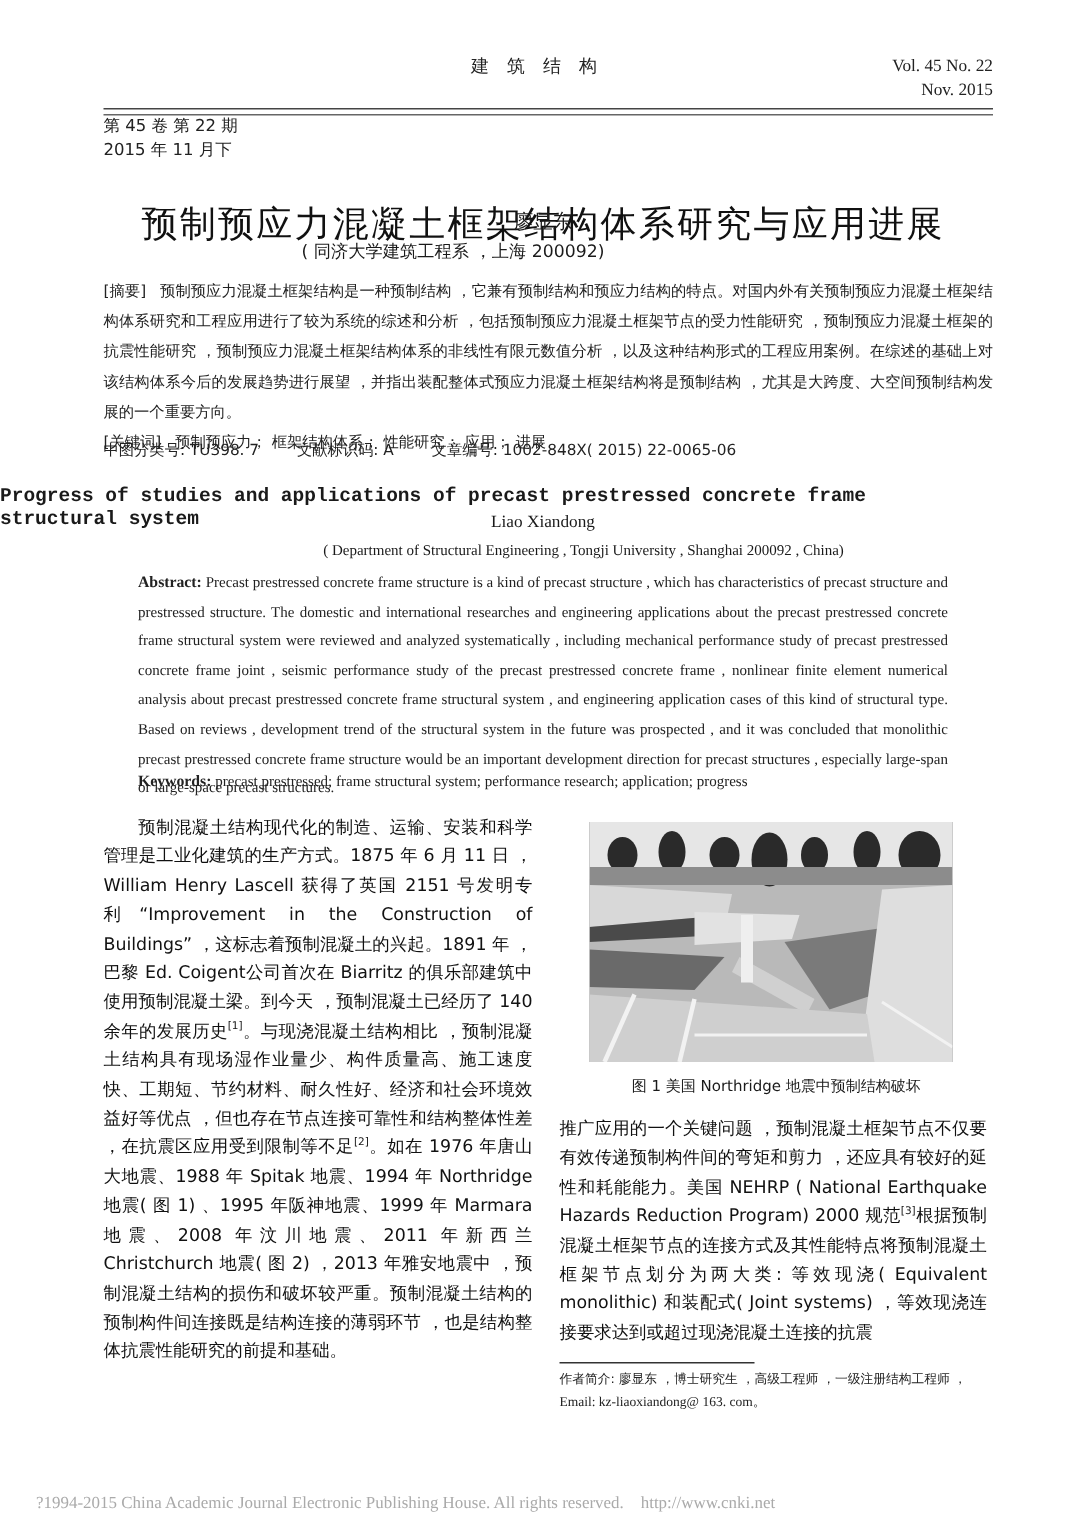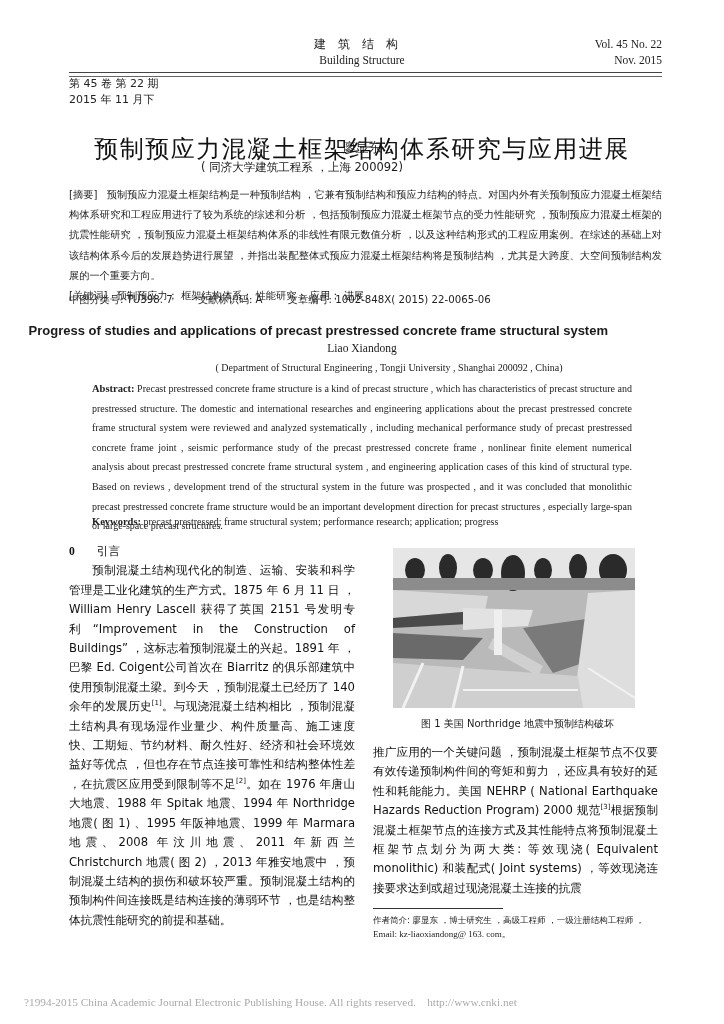--- a/index.html
+++ b/index.html
@@ -19,21 +19,21 @@
 
   .title { left: 0; width: 724px; top: 95px; text-align: center; font-family: "DejaVu Sans", sans-serif; font-size: 24px; letter-spacing: 1.5px; color: #111; margin-top: 38px; }
   .author { left: 0; width: 724px; top: 139px; text-align: center; font-family: "DejaVu Sans", sans-serif; font-size: 13px; }
   .affil { left: 0; width: 604px; top: 160px; text-align: center; font-family: "DejaVu Sans", sans-serif; font-size: 11.5px; }
 
   .abstract-cn { left: 69px; width: 593px; top: 185px; font-family: "DejaVu Sans", sans-serif; font-size: 10.2px; line-height: 20.2px; color: #222; text-align: justify; }
   .abstract-cn .lbl { margin-right: 6px; }
   .meta-line { left: 69px; top: 293px; font-family: "DejaVu Sans", sans-serif; font-size: 10.2px; color: #222; }
   .meta-line span { margin-right: 22px; }
 
-  .en-title { left: 0; width: 608px; top: 323px; text-align: right; font-family: Liberation Sans, sans-serif; font-weight: bold; font-size: 13px; }
+  .en-title { left: 0; width: 608px; top: 323px; text-align: left; font-family: Liberation Mono, monospace; font-weight: bold; font-size: 13px; }
   .en-author { left: 0; width: 724px; top: 342px; text-align: center; font-family: "Liberation Serif", serif; font-size: 11.5px; }
   .en-affil { left: 0; width: 724px; top: 362px; text-align: center; font-family: "Liberation Serif", serif; font-size: 10px; padding-left: 27px; }
   .abstract-en { left: 92px; width: 540px; top: 379px; font-family: "Liberation Serif", serif; font-size: 10px; line-height: 19.6px; text-align: justify; color: #222; }
   .abstract-en b { font-size: 10.5px; }
   .keywords-en { left: 92px; width: 540px; top: 516px; font-family: "Liberation Serif", serif; font-size: 10px; color: #222; }
   .keywords-en b { font-size: 10.5px; }
 
   .col { font-family: "DejaVu Sans", sans-serif; font-size: 11.6px; line-height: 19.4px; color: #111; text-align: justify; }
   .col-left { left: 69px; width: 286px; top: 542px; }
   .sec-head { font-weight: normal; }
@@ -53,21 +53,20 @@
 </style>
 </head>
 <body>
 
 <div class="abs hdr hdr-left">
   <div class="l1">第 45 卷 第 22 期</div>
   <div class="l2">2015 年 11 月下</div>
 </div>
 <div class="abs hdr hdr-center">
   <div class="cn">建筑结构</div>
-  <div class="en">Building Structure</div>
 </div>
 <div class="abs hdr hdr-right" style="font-family:'Liberation Serif',serif;">
   <div>Vol. 45 No. 22</div>
   <div>Nov.  2015</div>
 </div>
 <div class="abs rule-double"></div>
 
 <div class="abs title">预制预应力混凝土框架结构体系研究与应用进展</div>
 <div class="abs author">廖显东</div>
 <div class="abs affil">( 同济大学建筑工程系 ，上海 200092)</div>
@@ -90,23 +89,20 @@
 <div class="abs abstract-en">
   <b>Abstract:</b>
   <span>Precast prestressed concrete frame structure is a kind of precast structure , which has characteristics of precast structure and prestressed structure. The domestic and international researches and engineering applications about the precast prestressed concrete frame structural system were reviewed and analyzed systematically , including mechanical performance study of precast prestressed concrete frame joint , seismic performance study of the precast prestressed concrete frame , nonlinear finite element numerical analysis about precast prestressed concrete frame structural system , and engineering application cases of this kind of structural type. Based on reviews , development trend of the structural system in the future was prospected , and it was concluded that monolithic precast prestressed concrete frame structure would be an important development direction for precast structures , especially large-span or large-space precast structures.</span>
 </div>
 <div class="abs keywords-en">
   <b>Keywords:</b>
   <span>precast prestressed;  frame structural system;  performance research;  application;  progress</span>
 </div>
 
 <div class="abs col col-left">
-  <div class="sec-head">
-    <span class="num">0</span><span>引言</span>
-  </div>
   <div class="indent">
     <span>预制混凝土结构现代化的制造、运输、安装和科学管理是工业化建筑的生产方式。1875 年 6 月 11 日 ，William Henry Lascell 获得了英国 2151 号发明专利“Improvement in the Construction of Buildings” ，这标志着预制混凝土的兴起。1891 年 ，巴黎 Ed. Coigent公司首次在 Biarritz 的俱乐部建筑中使用预制混凝土梁。到今天 ，预制混凝土已经历了 140 余年的发展历史</span><sup>[1]</sup><span>。与现浇混凝土结构相比 ，预制混凝土结构具有现场湿作业量少、构件质量高、施工速度快、工期短、节约材料、耐久性好、经济和社会环境效益好等优点 ，但也存在节点连接可靠性和结构整体性差 ，在抗震区应用受到限制等不足</span><sup>[2]</sup><span>。如在 1976 年唐山大地震、1988 年 Spitak 地震、1994 年 Northridge 地震( 图 1) 、1995 年阪神地震、1999 年 Marmara 地震、2008 年汶川地震、2011 年新西兰 Christchurch 地震( 图 2) ，2013 年雅安地震中 ，预制混凝土结构的损伤和破坏较严重。预制混凝土结构的预制构件间连接既是结构连接的薄弱环节 ，也是结构整体抗震性能研究的前提和基础。</span>
   </div>
 </div>
 
 <div class="abs figure">
   <svg width="242" height="160" viewBox="0 0 242 160">
     <rect x="0" y="0" width="242" height="160" fill="#b9b9b9"></rect>
     <rect x="0" y="0" width="242" height="38" fill="#e6e6e6"></rect>
     <g fill="#2a2a2a">

